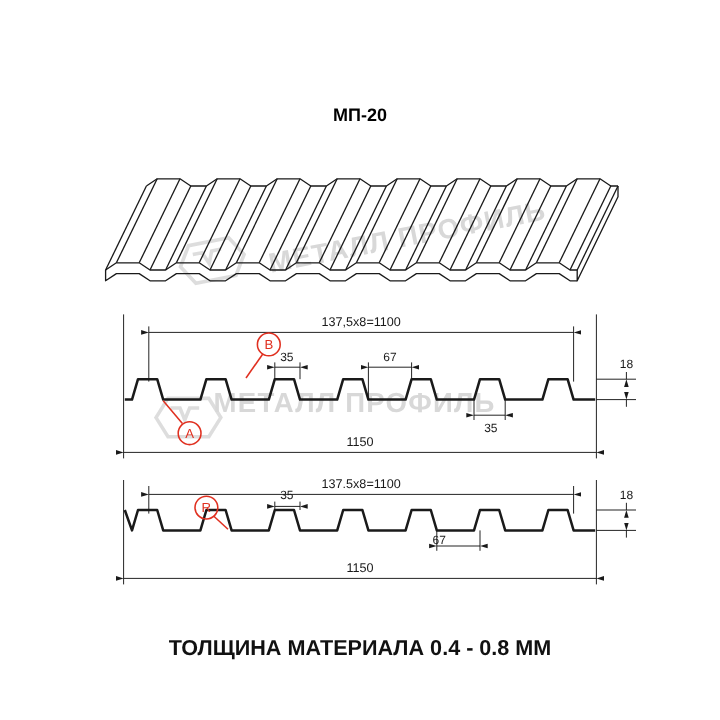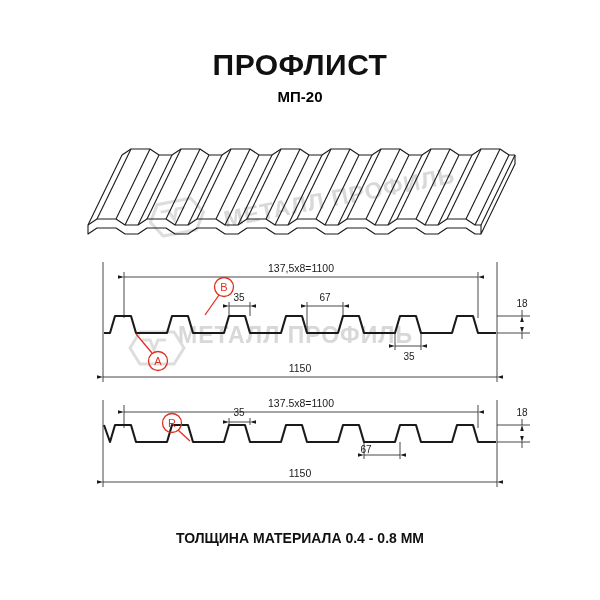--- a/index.html
+++ b/index.html
@@ -39,21 +39,21 @@
     font-size: 15px;
     font-weight: bold;
     color: #000000;
   }
   .footer {
     position: absolute;
     top: 530px;
     left: 0;
     width: 600px;
     text-align: center;
-    font-size: 14px;
+    font-size: 18px;
     font-weight: bold;
     color: #111111;
   }
   svg.figure {
     position: absolute;
     top: 0;
     left: 0;
     width: 600px;
     height: 600px;
   }
@@ -77,21 +77,20 @@
     left: 178px;
     font-size: 23px;
     letter-spacing: 1px;
   }
 </style>
 </head>
 <body>
 
 <div class="page">
 
-  <div class="title">ПРОФЛИСТ</div>
   <div class="subtitle">МП-20</div>
 
   <div class="wm wm1">МЕТАЛЛ ПРОФИЛЬ</div>
   <div class="wm wm2">МЕТАЛЛ ПРОФИЛЬ</div>
 
   <svg class="figure" viewBox="0 0 600 600">
     <defs>
       <marker id="arrowStart" markerWidth="9" markerHeight="9" refX="8" refY="3" orient="auto">
         <path d="M8,3 L0,0.6 L0,5.4 Z" fill="#1a1a1a"></path>
       </marker>

